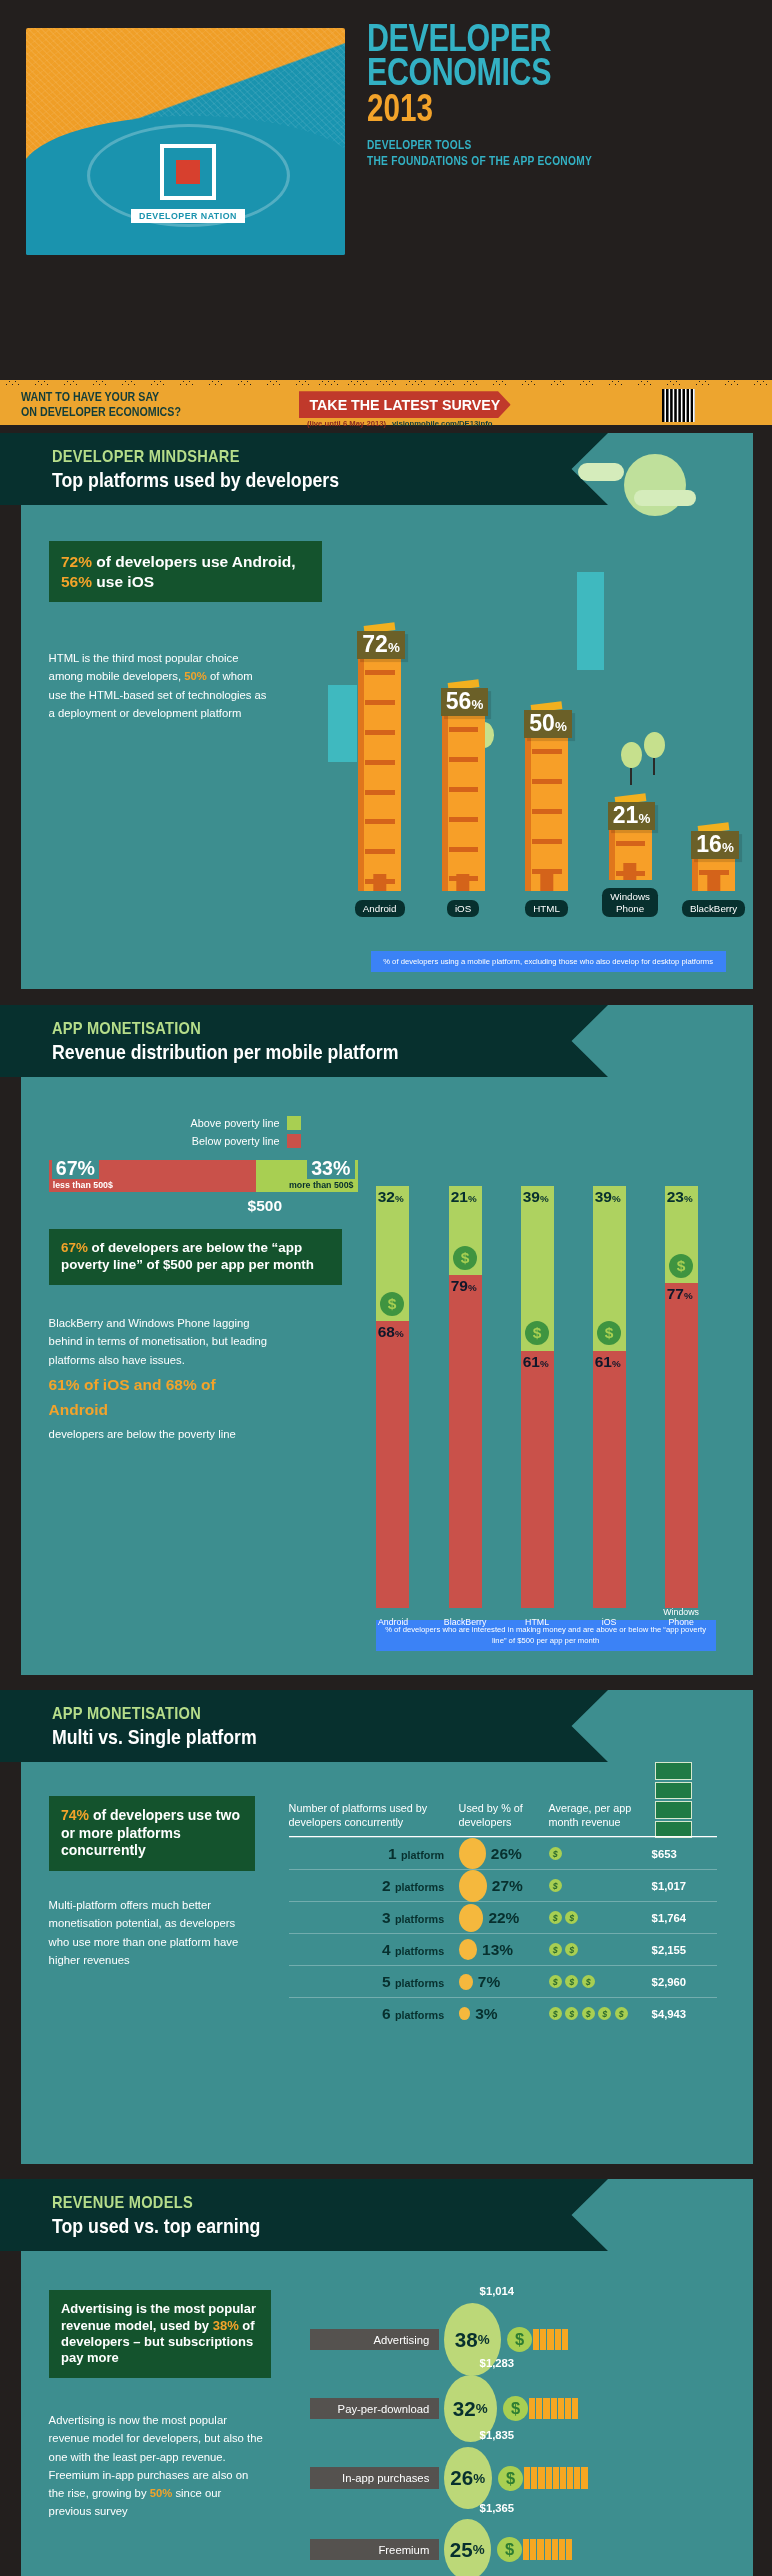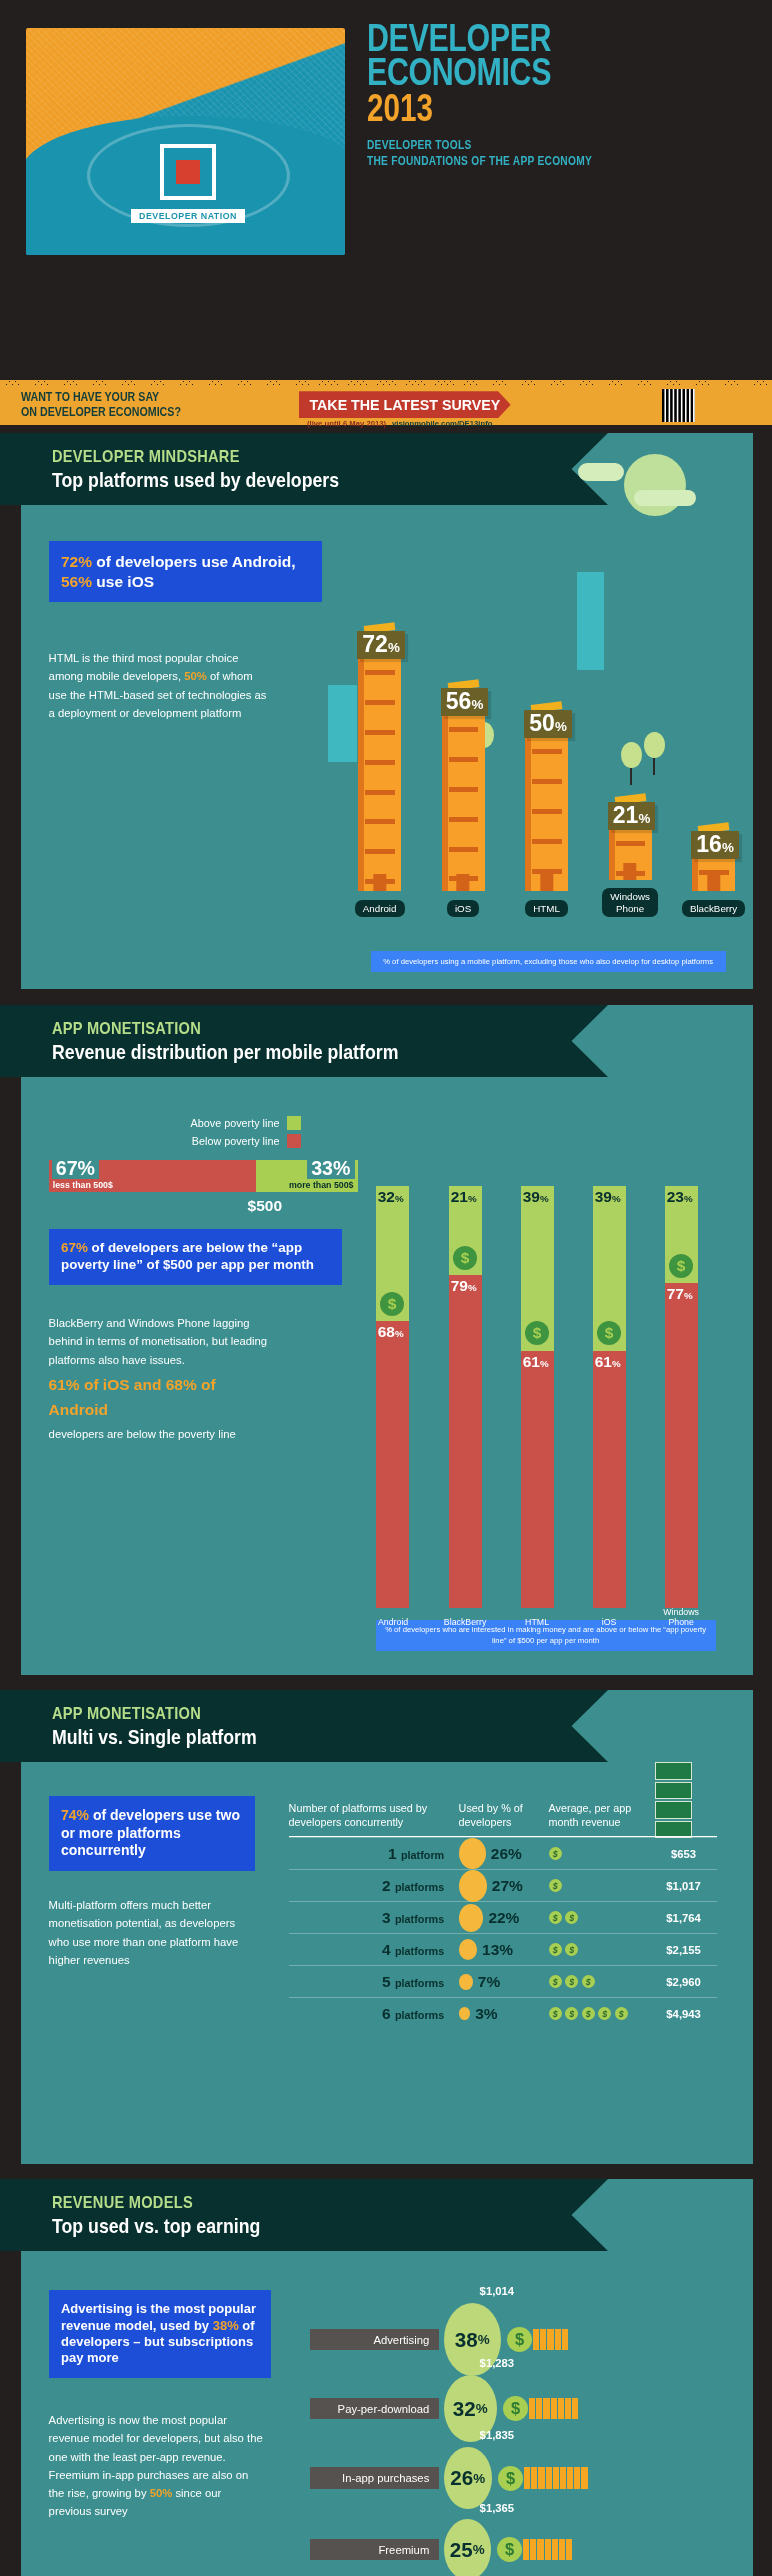--- a/index.html
+++ b/index.html
@@ -109,21 +109,21 @@
     position:absolute; left:-20.6px; top:0; height:72px; width:608px;
     background:#07302e; display:flex; flex-direction:column; justify-content:center;
     padding-left:52px;
     clip-path:polygon(0 0,100% 0, 94% 50%, 100% 100%, 0 100%);
   }
   .ribbon .k{ color:#b6dd8a; font-size:17px; font-weight:bold; letter-spacing:0.3px;
               transform:scaleX(.86); transform-origin:left center; }
   .ribbon .t{ color:#fff; font-size:20.6px; font-weight:bold; margin-top:1px;
               transform:scaleX(.86); transform-origin:left center;}
   .darkbox{
-    background:#1d4ed8; color:#fff; padding:11.3px 12.4px; font-weight:bold;
+    background:#14532d; color:#fff; padding:11.3px 12.4px; font-weight:bold;
     font-size:15.5px; line-height:1.25;
   }
   .darkbox .o{ color:#f3a32a; }
   .body-txt{ font-size:11.3px; line-height:1.62; color:#fff; }
   .body-txt .o{ color:#f3a32a; font-weight:bold; }
   .caption{
     background:#3b82f6; color:#fff; font-size:7.7px; line-height:1.45;
     padding:4.6px 8.2px; text-align:center;
   }
 
@@ -164,37 +164,37 @@
   .povbar{ position:absolute; left:28px; top:155px; width:309px; height:32px; display:flex; }
   .povbar .red{ background:#c9514a; flex:0 0 67%; position:relative; }
   .povbar .grn{ background:#a8cf52; flex:1; position:relative; }
   .povbar .tag{ position:absolute; top:-3.1px; background:#3d8e8f; color:#fff; font-weight:bold;
                 font-size:19.6px; padding:1px 4.1px; line-height:1.05;}
   .povbar .note{ position:absolute; bottom:2.1px; font-size:8.8px; font-weight:bold; }
   .pov500{ position:absolute; left:227px; top:192px; font-size:15.5px; font-weight:bold; }
   .stack{ position:absolute; bottom:67px; display:flex; flex-direction:column; width:33px; }
   .stack .top{ background:#aed260; color:#07302e; font-weight:bold; font-size:15.5px;
                text-align:center; position:relative; }
-  .stack .bot{ background:#c9514a; color:#ffffff; font-weight:bold; font-size:15.5px;
+  .stack .bot{ background:#c9514a; color:#0f172a; font-weight:bold; font-size:15.5px;
                text-align:center; position:relative; }
   .stack .coin{ position:absolute; left:50%; transform:translateX(-50%); width:24px;height:24px;
                 border-radius:50%; background:#3f9440; color:#a8cf52; font-size:15.5px;
                 font-weight:bold; display:flex;align-items:center;justify-content:center; }
   .stack span.v{ position:absolute; left:2.1px; top:2.1px; }
   .stack small{ font-size:9.8px; }
   .plat-label{ position:absolute; bottom:47px; font-size:8.8px; text-align:center; width:57px;
                line-height:1.2; }
 
   
   #monet2{ top:1690px; height:474px; }
   .ptable{ position:absolute; left:268px; top:111px; width:428px; font-size:10.8px; }
   .ptable .hr{ display:flex; padding-bottom:7.2px; }
   .ptable .hr div{ line-height:1.3; }
   .ptable .c1{ width:170px; } .ptable .c2{ width:90px; } .ptable .c3{ width:103px; }
-  .ptable .c4{ width:64px; text-align:center; }
+  .ptable .c4{ width:64px; text-align:left; }
   .ptable .row{ display:flex; align-items:center; height:32px;
                 border-top:0.5px solid rgba(255,255,255,.28); }
   .ptable .row .c1{ text-align:right; padding-right:14.4px; color:#07302e; font-weight:bold; font-size:15.5px;}
   .ptable .row .c1 em{ font-style:normal; font-size:10.8px; }
   .ptable .row .c2{ display:flex; align-items:center; gap:5.2px; color:#07302e; font-weight:bold; font-size:15.5px;}
   .ptable .row .c2 b.dot{ background:#f5b83d; border-radius:50%; display:inline-block; }
   .ptable .row .c3{ display:flex; align-items:center; gap:3.1px; }
   .ptable .row .c3 i{ width:13.4px;height:13.4px;border-radius:50%;background:#a8cf52;color:#2e6b2c;
                       font-size:8.8px;font-weight:bold;display:flex;align-items:center;justify-content:center;}
   .ptable .row .c4{ font-weight:bold; font-size:11.3px; }

